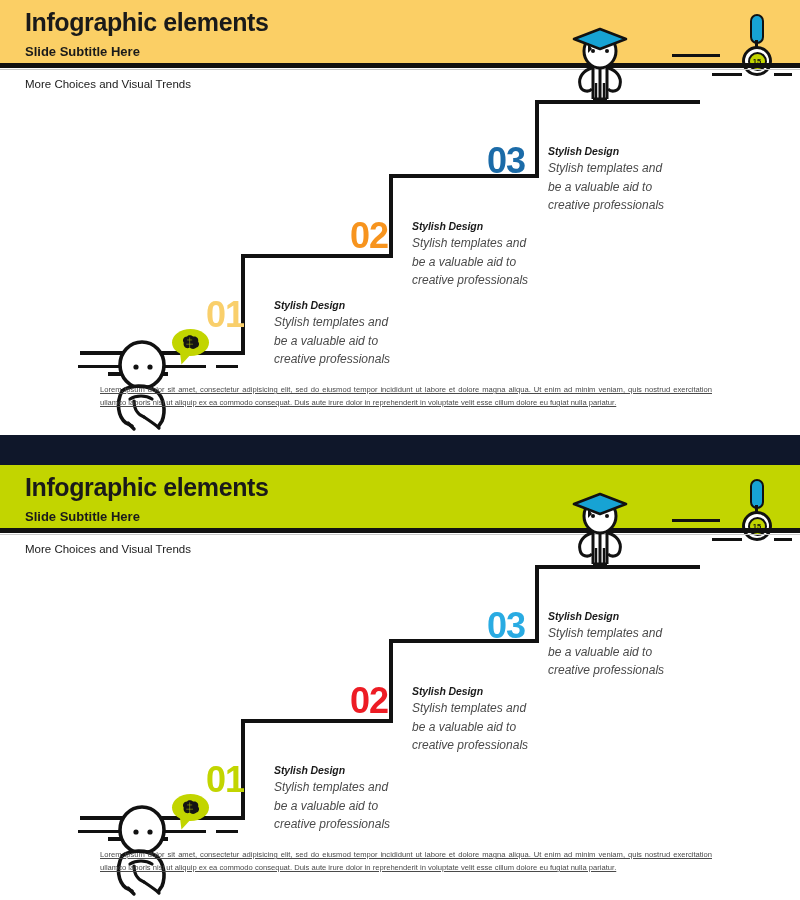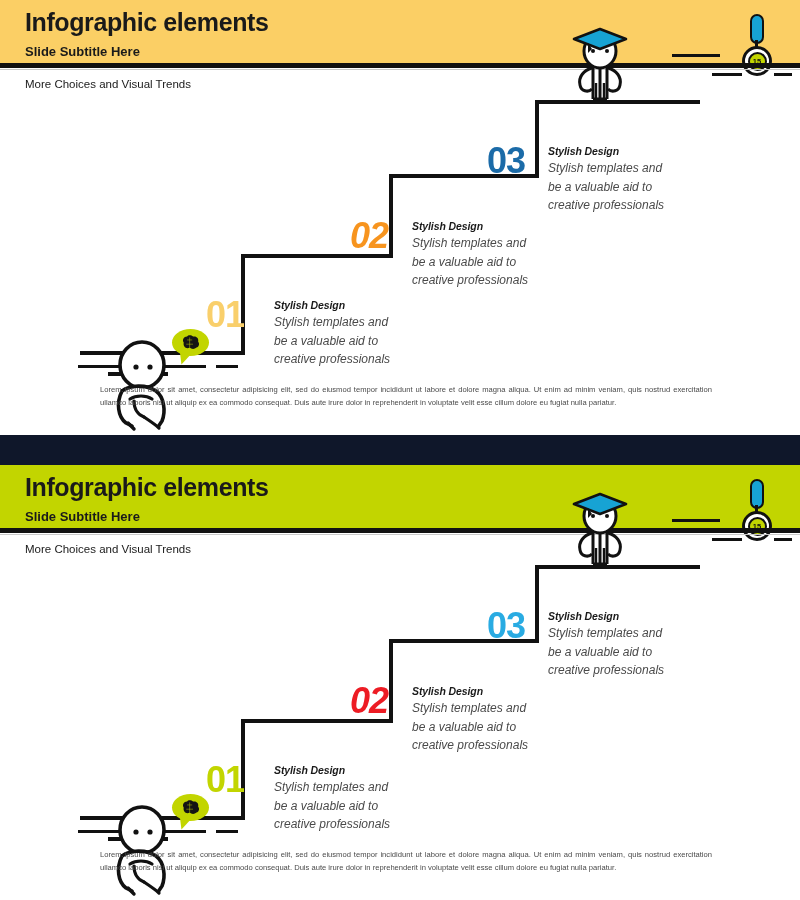--- a/index.html
+++ b/index.html
@@ -174,21 +174,21 @@
     letter-spacing: -0.1px;
   }
   .step-body {
     font-size: 12px;
     line-height: 1.55;
     color: #4a4a4a;
   }
 
   .n1 { left: 206px; top: 219px; }
   .t1 { left: 274px; top: 221px; }
-  .n2 { left: 350px; top: 140px; font-style: italic; }
+  .n2 { left: 350px; top: 140px; }
   .t2 { left: 412px; top: 142px; }
   .n3 { left: 487px; top: 65px;  }
   .t3 { left: 548px; top: 67px;  }
 
   
   .thinker { position: absolute; left: 112px; top: 251px; width: 100px; height: 105px; }
   .bubble {
     position: absolute;
     left: 60px; top: 0;
     width: 37px; height: 27px;
@@ -216,21 +216,21 @@
   
   .foot {
     position: absolute;
     left: 100px;
     width: 612px;
     font-size: 7.6px;
     line-height: 1.72;
     color: #4a4a4a;
     text-align: justify;
   }
-  .foot-1 { top: 383px; }
+  .foot-1 { top: 383px; text-decoration: underline; }
 </style>
 </head>
 <body>
 
 <div class="page">
 
   <div class="panel panel-1">
 
     <div class="hdr">
       <div class="hdr-bg" style="background: rgb(251, 207, 101);"></div>

